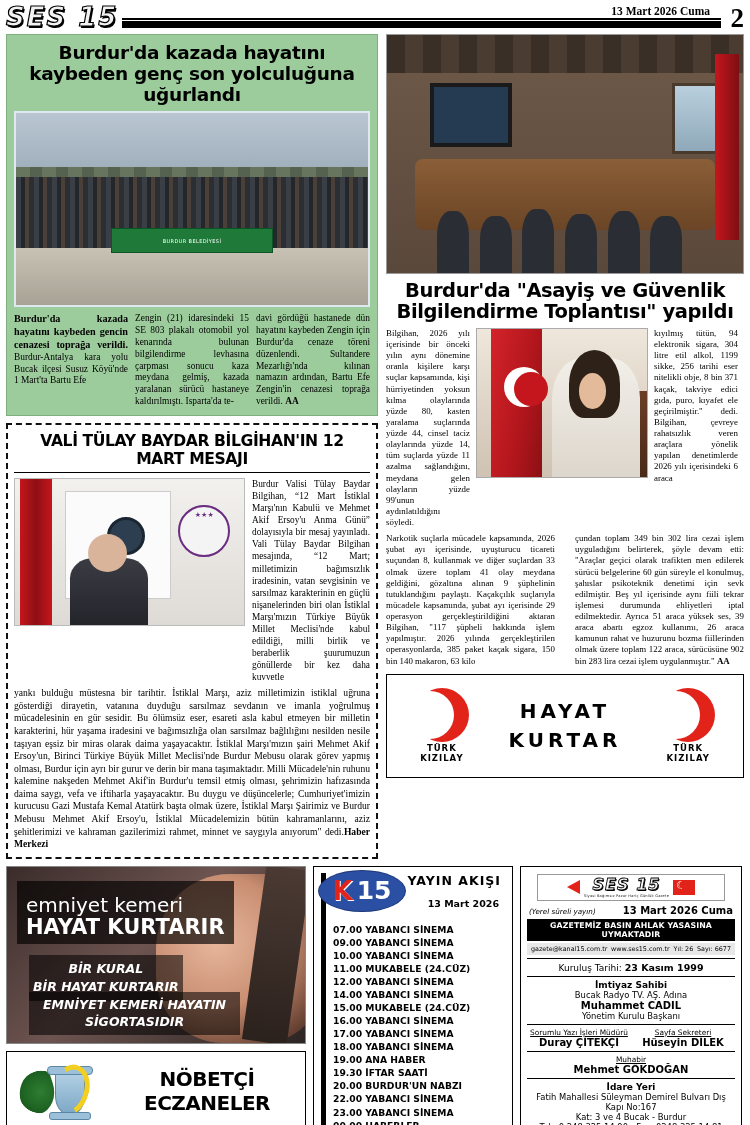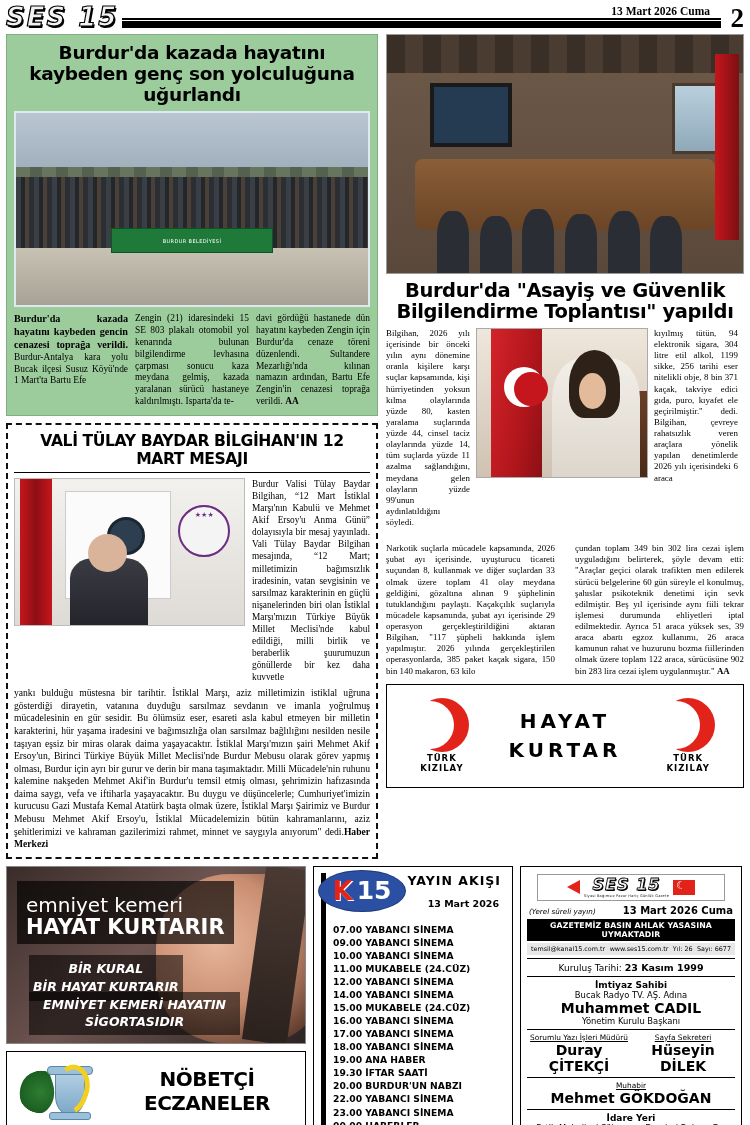--- a/index.html
+++ b/index.html
@@ -251,21 +251,21 @@
   .bp-moon2 { position:absolute; left:22%; top:29%; width:34px; height:34px;
     border-radius:50%; background:#c4161c; }
   .bp-person { position:absolute; right:4%; bottom:0; width:52%; height:80%;
     background:linear-gradient(#f2efe9,#ddd6cc); border-radius:34% 34% 0 0; }
   .bp-hair { position:absolute; right:16%; bottom:40%; width:30%; height:46%;
     background:#2e2118; border-radius:50% 50% 30% 30%; }
   .bp-face { position:absolute; right:24%; bottom:46%; width:16%; height:24%;
     background:#e3bb9b; border-radius:50%; }
   .bp-chair { position:absolute; right:0; bottom:0; width:22%; height:58%;
     background:linear-gradient(#6b3f26,#4a2a18); }
-  .meet-after { margin-top:15px; display:flex; gap:20px; }
+  .meet-after { margin-top:5px; display:flex; gap:20px; }
   .meet-after .c { flex:1; font-size:8.9px; line-height:1.25; text-align:justify; }
 
   
   .kizilay {
     margin-top:7px;
     border:1px solid #000;
     height:104px;
     display:flex; align-items:center; justify-content:space-around;
     background:#fff;
     padding:0 8px;
@@ -482,21 +482,21 @@
   .imp-contact {
     background:#e8e8e8;
     display:flex; justify-content:space-between;
     font-size:6.4px; padding:2px 4px;
   }
   .imp-line { border-top:1px solid #000; margin:3px 0; }
   .imp-found { font-size:9px; }
   .imp-found b { font-size:9.5px; }
   .imp-h { font-weight:bold; font-size:9px; }
   .imp-t { font-size:8.4px; }
-  .imp-b { font-weight:bold; font-size:14px; }
+  .imp-b { font-weight:bold; font-size:10px; }
   .imp-two { display:flex; }
   .imp-two > div { flex:1; }
   .imp-u { text-decoration:underline; font-size:7.4px; }
 </style>
 </head>
 <body>
 
 <div class="masthead">
   <div class="mast-logo">SES 15</div>
   <div class="mast-rule"></div>
@@ -694,21 +694,21 @@
     </div>
 
     <div class="imp-row2">
       <div class="imp-local">(Yerel süreli yayın)</div>
       <div class="imp-date">13 Mart 2026 Cuma</div>
     </div>
 
     <div class="imp-bar">GAZETEMİZ BASIN AHLAK YASASINA UYMAKTADIR</div>
 
     <div class="imp-contact">
-      <span>temsil@kanal15.com.tr</span>
+      <span>gazete@kanal15.com.tr</span>
       <span>www.ses15.com.tr</span>
       <span>Yıl: 26</span>
       <span>Sayı: 6677</span>
     </div>
 
     <div class="imp-line"></div>
     <div class="imp-found">
       <span>Kuruluş Tarihi:</span>
       <b>23 Kasım 1999</b>
     </div>

